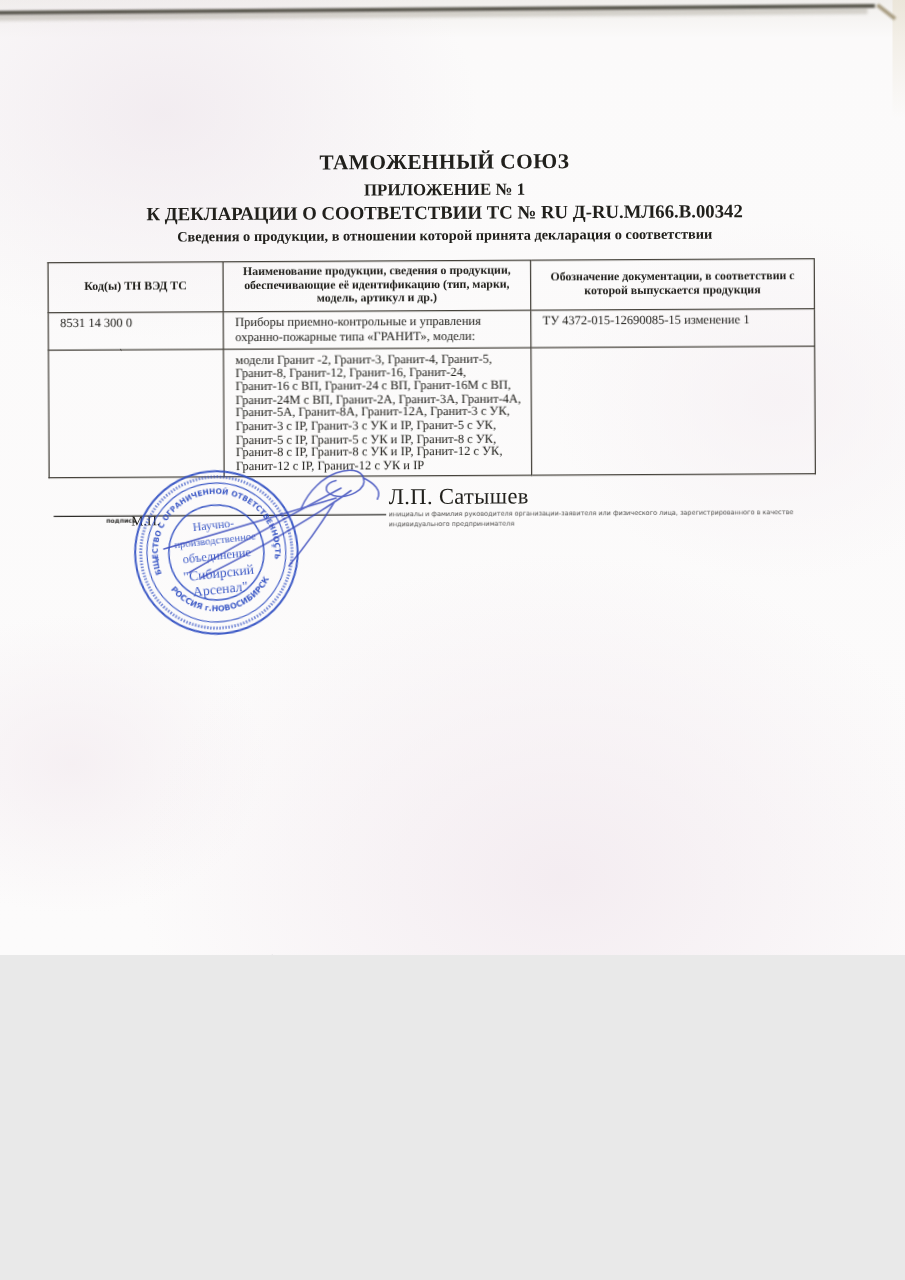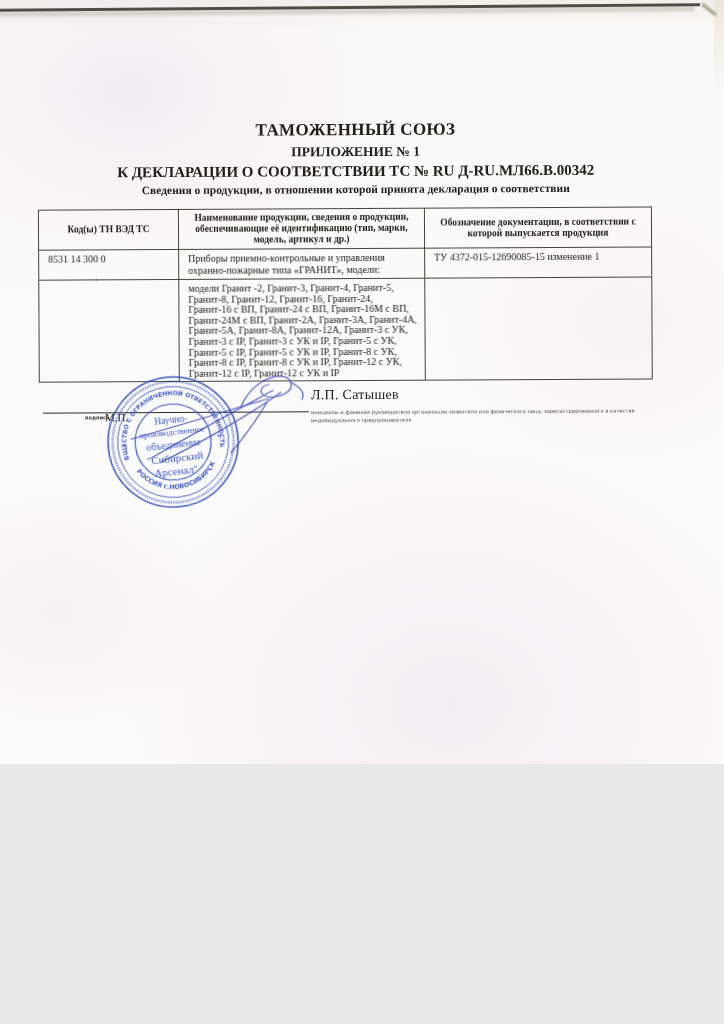--- a/index.html
+++ b/index.html
@@ -36,21 +36,21 @@
     vertical-align:middle;text-align:center;height:30px;}
   table.products td{font-size:10px;line-height:12px;padding:3px 7px 2px 9px;
     vertical-align:top;text-align:left;}
   tr.r1 td{height:20px;}
   tr.r2 td{height:82px;line-height:10.6px;padding-top:4px;}
 
   .sig-line{position:absolute;left:42px;top:411px;width:266px;height:1.4px;background:#2b2a27;filter:blur(.25px);}
   .podpis{position:absolute;left:84px;top:413px;font-family:"DejaVu Sans",sans-serif;font-size:5px;
     color:#30302e;filter:blur(.55px);font-weight:bold;}
   .mp{position:absolute;left:104px;top:410px;font-size:11px;font-weight:normal;}
-  .sig-name{position:absolute;left:310px;top:387px;font-size:14px;letter-spacing:.3px;}
+  .sig-name{position:absolute;left:310px;top:387px;font-size:18px;letter-spacing:.3px;}
   .sig-cap{position:absolute;left:310px;width:330px;font-family:"DejaVu Sans",sans-serif;
     font-size:5.2px;line-height:7.5px;color:#4c4b49;filter:blur(.2px);}
   .cap1{top:409px;} .cap2{top:417px;}
 
   .stamp{position:absolute;left:97px;top:366px;width:150px;height:150px;
     transform:rotate(-6deg);filter:blur(.3px);opacity:.93;}
   .pen{position:absolute;left:90px;top:358px;width:230px;height:115px;filter:blur(.2px);}
 
   .speck{position:absolute;background:#8a8890;border-radius:50%;opacity:.5;}
   .tickmark{position:absolute;left:94px;top:276px;font-size:9px;color:#3a3834;transform:rotate(20deg);}

